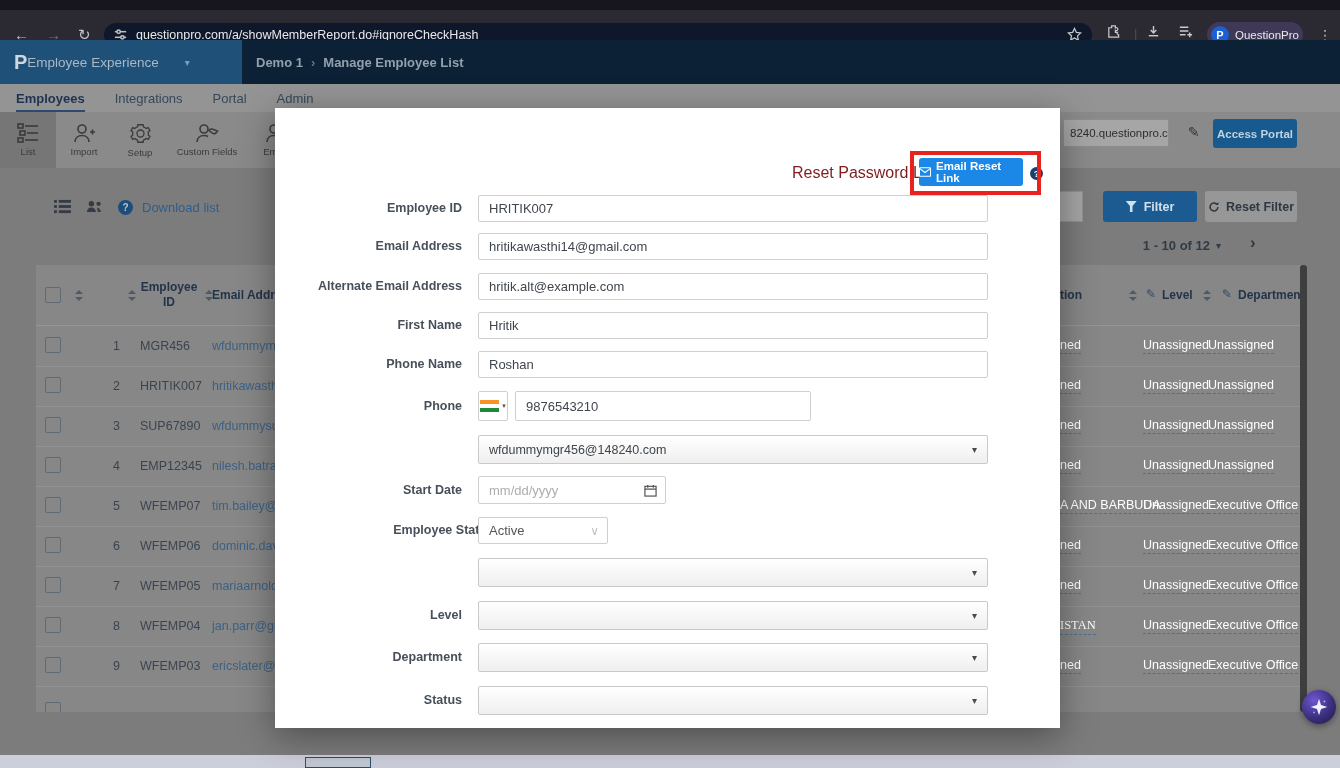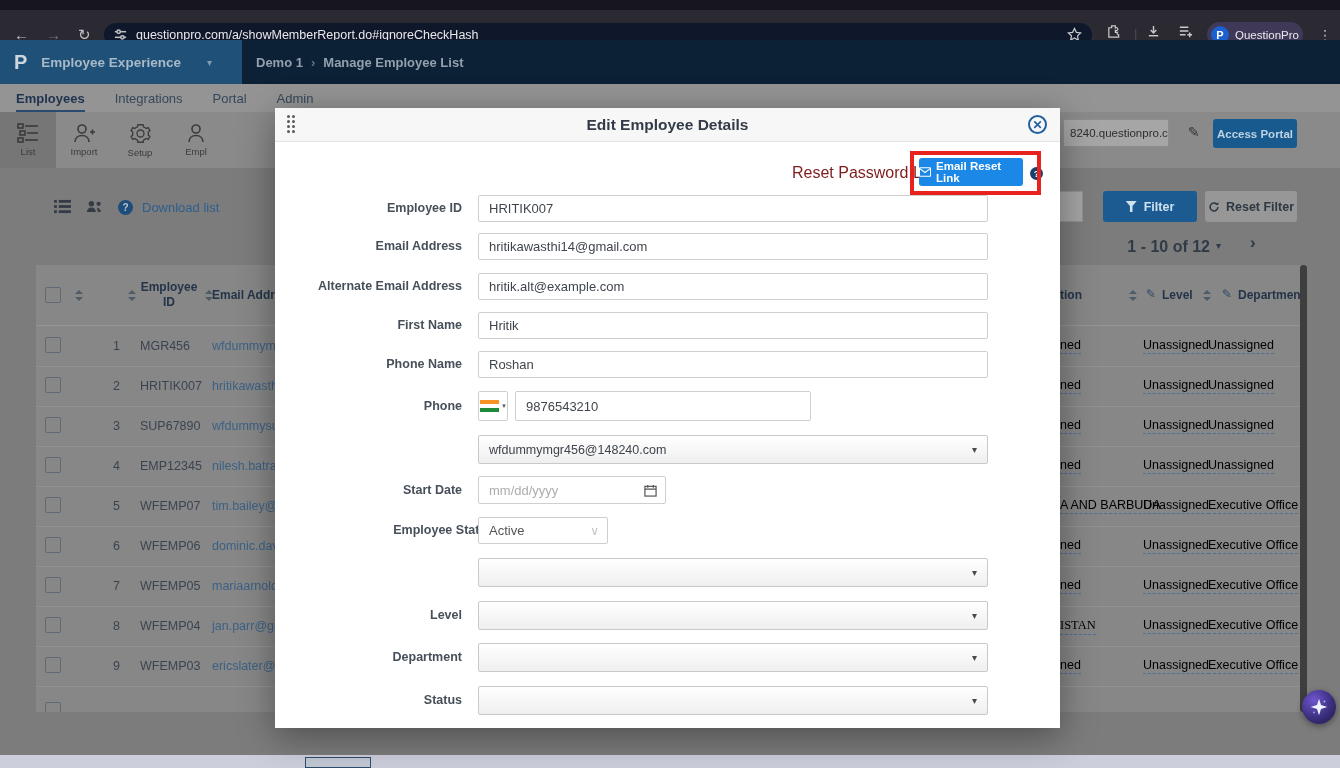--- a/index.html
+++ b/index.html
@@ -25,21 +25,21 @@
                 display:flex;align-items:center;gap:6px;padding-left:4px;box-sizing:border-box}
   #profile-logo{width:18px;height:18px;border-radius:50%;background:#1b5fd0;color:#fff;font-size:11px;
                 font-weight:bold;display:flex;align-items:center;justify-content:center}
   #profile-name{color:#e8e8ec;font-size:11.5px}
   #kebab{left:1318px;top:10px;color:#bdc1c6;font-size:14px;line-height:30px}
 
   
   #appheader{left:0;top:40px;width:1340px;height:44px;background:#0c2135}
   #hdr-left{left:0;top:0;width:242px;height:44px;background:#1e5078;display:flex;align-items:center}
   #qp-logo{color:#cfd7de;font-size:20px;font-weight:bold;margin-left:14px}
-  #product-name{color:#a8b9c7;font-size:13.5px;font-weight:bold;margin-left:14px}
+  #product-name{color:#a8b9c7;font-size:13.5px;font-weight:normal;}
   #product-caret{color:#7e9cb6;font-size:10px;margin-left:26px}
   #breadcrumb{left:256px;top:0;height:44px;display:flex;align-items:center;gap:8px;
               color:#93a0ad;font-size:13px;font-weight:bold}
   .hdr-circle{width:25px;height:25px;border-radius:50%;border:1.5px solid #5d6f80;box-sizing:border-box;
               color:#a4b3c0;display:flex;align-items:center;justify-content:center}
   #search-circle{left:1130px;top:50px}
   #upgrade-btn{left:1163px;top:52px;width:96px;height:22px;border-radius:11px;background:#a3710e;
                color:#d9b45f;font-size:11px;font-weight:bold;display:flex;align-items:center;justify-content:center}
   #help-circle{left:1268px;top:50px;font-size:13px;font-weight:bold}
   #avatar-circle{left:1301px;top:49px;width:27px;height:27px;font-size:11px;font-weight:bold}
@@ -70,39 +70,39 @@
   #grp-icon{left:86px;top:199px}
   #ctl-help{left:118px;top:200px;width:15px;height:15px;border-radius:50%;background:#1d4d7a;color:#b9c6d2;
             font-size:10px;font-weight:bold;display:flex;align-items:center;justify-content:center}
   #download-link{left:142px;top:200px;font-size:13px;color:#2d5f8d;cursor:pointer}
   #search-sliver{left:1045px;top:191px;width:38px;height:31px;background:#a5a5a5;border:1px solid #919191;box-sizing:border-box}
   #filter-btn{left:1103px;top:191px;width:94px;height:31px;background:#1b5b91;border-radius:3px;color:#cfe0ee;
               font-size:12.5px;font-weight:bold;display:flex;align-items:center;justify-content:center;gap:7px}
   #funnel{width:11px;height:11px;background:#cfe0ee;clip-path:polygon(0 0,100% 0,62% 45%,62% 100%,38% 100%,38% 45%)}
   #reset-filter-btn{left:1205px;top:191px;width:92px;height:31px;background:#979797;border-radius:3px;color:#2d3842;
                     font-size:12.5px;font-weight:bold;display:flex;align-items:center;justify-content:center;gap:6px}
-  #pagination{left:1100px;top:238px;width:110px;text-align:right;font-size:16px;color:#2f3b47;font-weight:bold}
+  #pagination{left:1100px;top:238px;width:110px;text-align:right;font-size:13px;color:#2f3b47;font-weight:bold}
   #page-caret{left:1216px;top:240px;color:#2f3b47;font-size:10px}
   #page-next{left:1250px;top:233px;color:#2d3842;font-size:17px;font-weight:bold}
 
   
   #tablewrap{left:36px;top:265px;width:1271px;height:447px;background:#878787;overflow:hidden}
   #thead{position:absolute;left:0;top:0;width:100%;height:60px;border-bottom:1px solid #959595}
   .hd{position:absolute;color:#243449;font-weight:bold;font-size:12px}
   .sort{display:inline-block;width:8px;height:11px;position:relative;cursor:pointer}
   .sort:before,.sort:after{content:"";position:absolute;left:1px;border-left:4px solid transparent;border-right:4px solid transparent}
   .sort:before{top:0;border-bottom:4px solid #4e5a66}
   .sort:after{bottom:0;border-top:4px solid #4e5a66}
   .pencil{color:#2d4766;font-size:12px;font-family:"DejaVu Sans",sans-serif;cursor:pointer}
   .checkbox{width:16px;height:16px;border:1.5px solid #5f6a74;border-radius:2px;box-sizing:border-box;
             background:transparent;cursor:pointer}
   .trow{position:absolute;left:0;width:100%;height:40px;border-bottom:1px solid #929292}
   .cell{position:absolute;font-size:12.5px;color:#3a4450;white-space:nowrap}
   .link{color:#3c6186;cursor:pointer}
-  .dotted{border-bottom:1px dashed #4c6f94;padding-bottom:1px;color:#000000;cursor:pointer}
+  .dotted{border-bottom:1px dashed #4c6f94;padding-bottom:1px;color:#ffffff;cursor:pointer}
   #tscroll{left:1300px;top:265px;width:7px;height:447px;background:#3e3e3e;border-radius:3px}
 
   
   #bottomstrip{left:0;top:755px;width:1340px;height:13px;background:#cdcedb;z-index:6}
   #bottom-btn-sliver{left:305px;top:757px;width:66px;height:11px;border:1.5px solid #2e4d6e;box-sizing:border-box;background:#c2c8d4;z-index:7}
 
   
   #sparkle{left:1302px;top:690px;width:34px;height:34px;border-radius:50%;z-index:50;cursor:pointer;
            background:radial-gradient(circle at 35% 30%,#6f55cf 0%,#3b2f7e 55%,#1d1840 100%);
            display:flex;align-items:center;justify-content:center;box-shadow:0 2px 6px rgba(0,0,0,.4)}
@@ -255,20 +255,32 @@
         <span class="tlabel">Import</span>
       </div>
       <div class="tool">
         <span class="ic">
           <svg width="21" height="21" viewBox="0 0 24 24">
             <path d="M12 8a4 4 0 1 0 0 8 4 4 0 0 0 0-8zm9 4c0-.6-.1-1.2-.2-1.8l2-1.5-2-3.4-2.3 1a9 9 0 0 0-3-1.8L15 2H9l-.5 2.5a9 9 0 0 0-3 1.8l-2.3-1-2 3.4 2 1.5a9 9 0 0 0 0 3.6l-2 1.5 2 3.4 2.3-1a9 9 0 0 0 3 1.8L9 22h6l.5-2.5a9 9 0 0 0 3-1.8l2.3 1 2-3.4-2-1.5c.1-.6.2-1.2.2-1.8z" fill="none" stroke="#3b3b3b" stroke-width="1.5"></path>
           </svg>
         </span>
         <span class="tlabel">Setup</span>
       </div>
+      <div class="tool wide">
+        <span class="ic">
+          <svg width="24" height="20" viewBox="0 0 24 20">
+            <g fill="none" stroke="#3b3b3b" stroke-width="1.6">
+              <circle cx="9" cy="6" r="4"></circle>
+              <path d="M2 19c0-4 3-6.5 7-6.5 1.5 0 2.9.3 4 1"></path>
+              <path d="M14 7.5c1-1.5 3-2 4.5-1l4 1.5-1.5 2c-1.5 1-3.5.5-4.5-.5z"></path>
+            </g>
+          </svg>
+        </span>
+        <span class="tlabel">Custom Fields</span>
+      </div>
       <div class="tool">
         <span class="ic">
           <svg width="22" height="20" viewBox="0 0 22 20">
             <g fill="none" stroke="#3b3b3b" stroke-width="1.6">
               <circle cx="11" cy="6" r="4"></circle>
               <path d="M4 19c0-4 3-6.5 7-6.5s7 2.5 7 6.5"></path>
             </g>
           </svg>
         </span>
         <span class="tlabel">Empl</span>
@@ -430,34 +442,20 @@
 
 <div id="sparkle" class="abs">
   <svg width="20" height="20" viewBox="0 0 24 24">
       <path d="M12 2l2.4 7.6L22 12l-7.6 2.4L12 22l-2.4-7.6L2 12l7.6-2.4z" fill="#eef3ff"></path>
       <circle cx="18.5" cy="5.5" r="1.2" fill="#9db6ff"></circle>
       <circle cx="6" cy="18.5" r="1" fill="#9db6ff"></circle>
     </svg>
 </div>
 
 <div id="modal" class="abs">
-  <div id="modal-head">
-    <div id="drag-handle">
-        <i></i>
-        <i></i>
-        <i></i>
-        <i></i>
-        <i></i>
-        <i></i>
-        <i></i>
-        <i></i>
-      </div>
-    <div id="modal-title">Edit Employee Details</div>
-    <div id="modal-close">✕</div>
-  </div>
   <span id="reset-pass-link">Reset Password Link</span>
   <div id="email-reset-btn">
     <span class="ic">
       <svg width="12" height="10" viewBox="0 0 14 11">
           <rect x="0.5" y="0.5" width="13" height="10" rx="1" fill="none" stroke="#fff" stroke-width="1.3"></rect>
           <path d="M1 1.5l6 4.5 6-4.5" fill="none" stroke="#fff" stroke-width="1.3"></path>
         </svg>
     </span>
     <span>Email Reset Link</span>
   </div>

